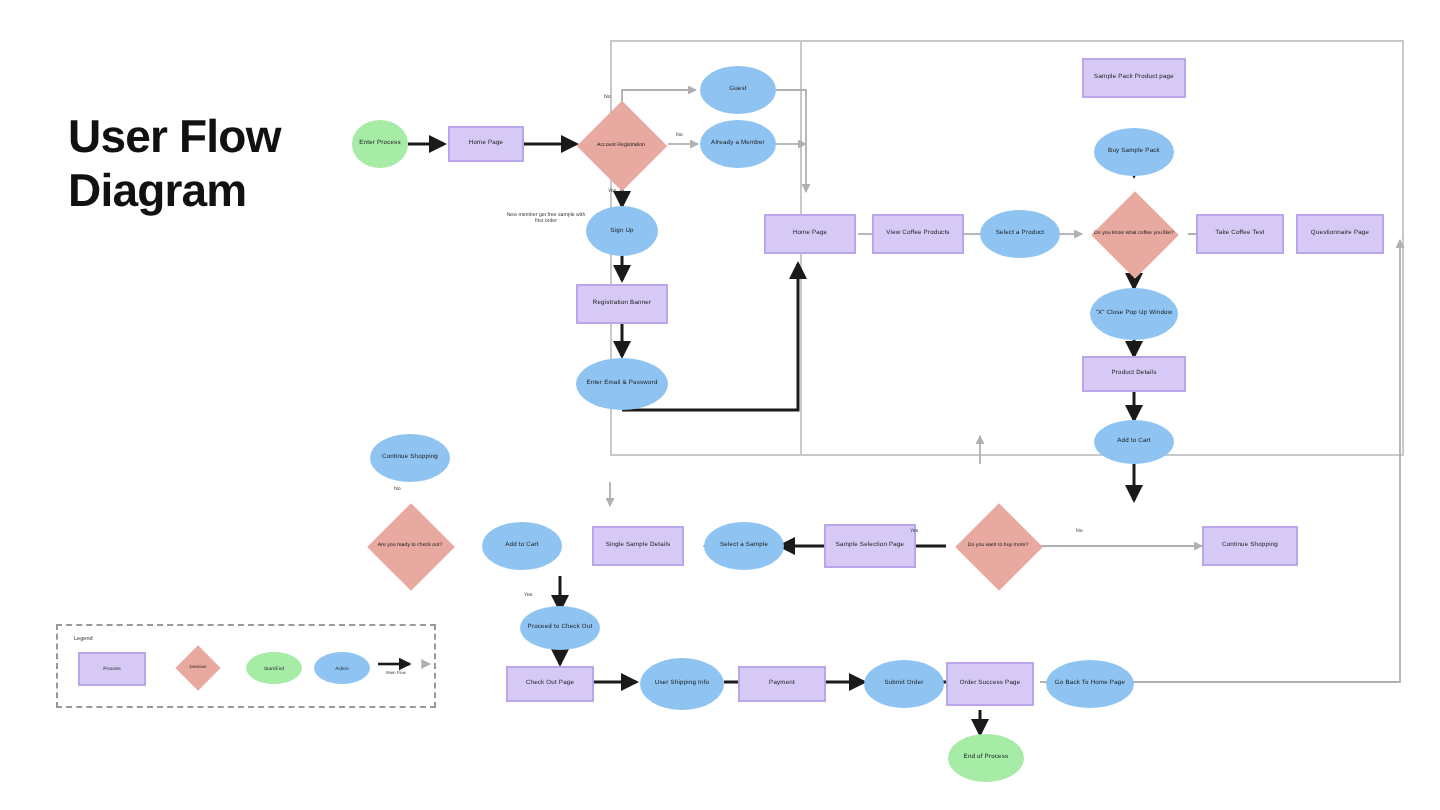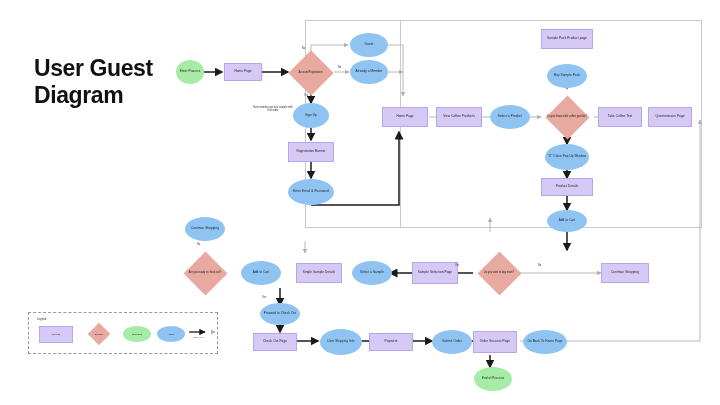--- a/index.html
+++ b/index.html
@@ -47,21 +47,21 @@
   .lg-term{background:#a6eba6;border-radius:50%;}
   .lg-arrow-lbl{position:absolute;font-size:2.2px;color:#444;text-align:center;}
   .groupbox{position:absolute;border:.6px solid #c9c9c9;background:transparent;}
   svg.wires{position:absolute;left:0;top:0;width:720px;height:405px;pointer-events:none;}
 </style>
 </head>
 <body>
 
 <div id="canvas">
 
-  <div class="title">User Guest Diagram</div>
+  <div class="title">User Flow Diagram</div>
 
   <div class="groupbox" style="left:400px;top:20px;width:300px;height:206px;"></div>
   <div class="groupbox" style="left:305px;top:20px;width:98px;height:206px;border-right:none;"></div>
 
   <svg class="wires" viewBox="0 0 720 405">
     <defs>
       <marker id="ahD" markerWidth="6" markerHeight="6" refX="5" refY="3" orient="auto">
         <path d="M0,0 L6,3 L0,6 z" fill="#1a1a1a"></path>
       </marker>
       <marker id="ahL" markerWidth="5" markerHeight="5" refX="4.4" refY="2.5" orient="auto">

